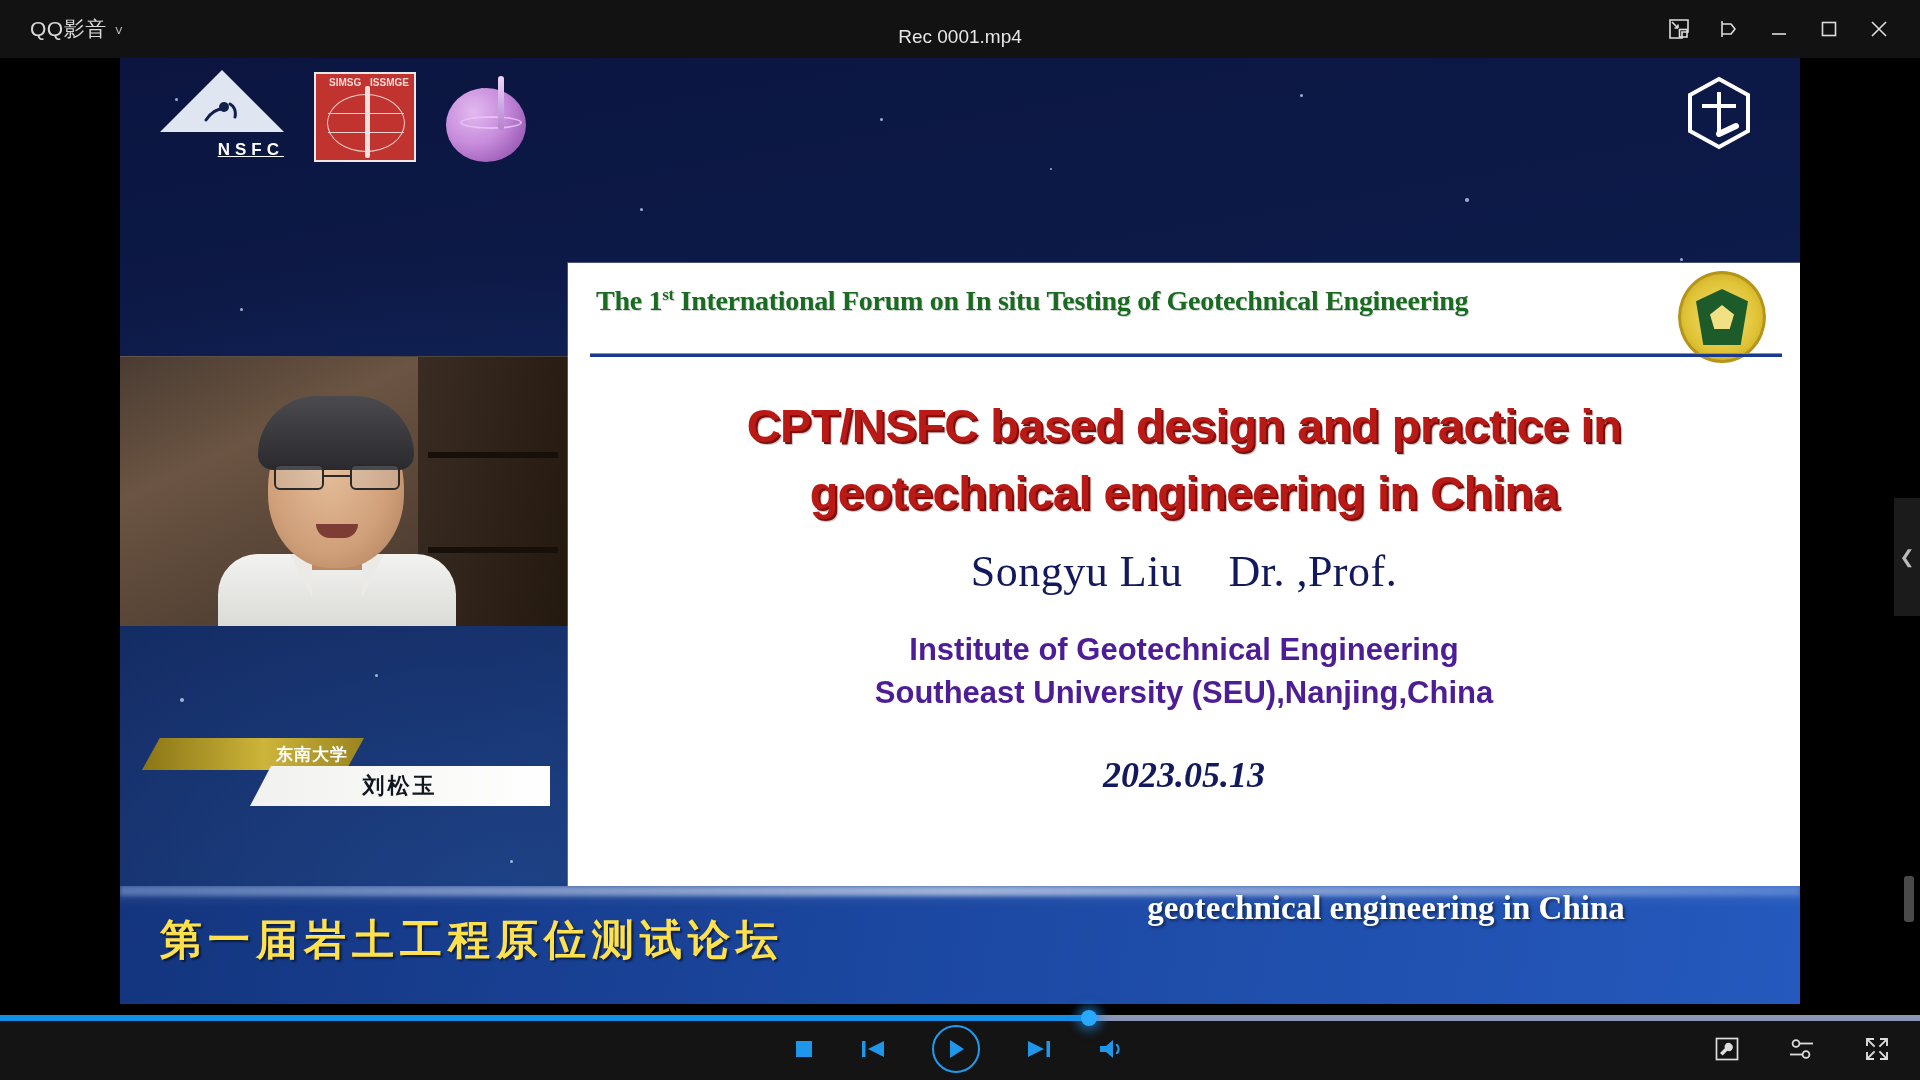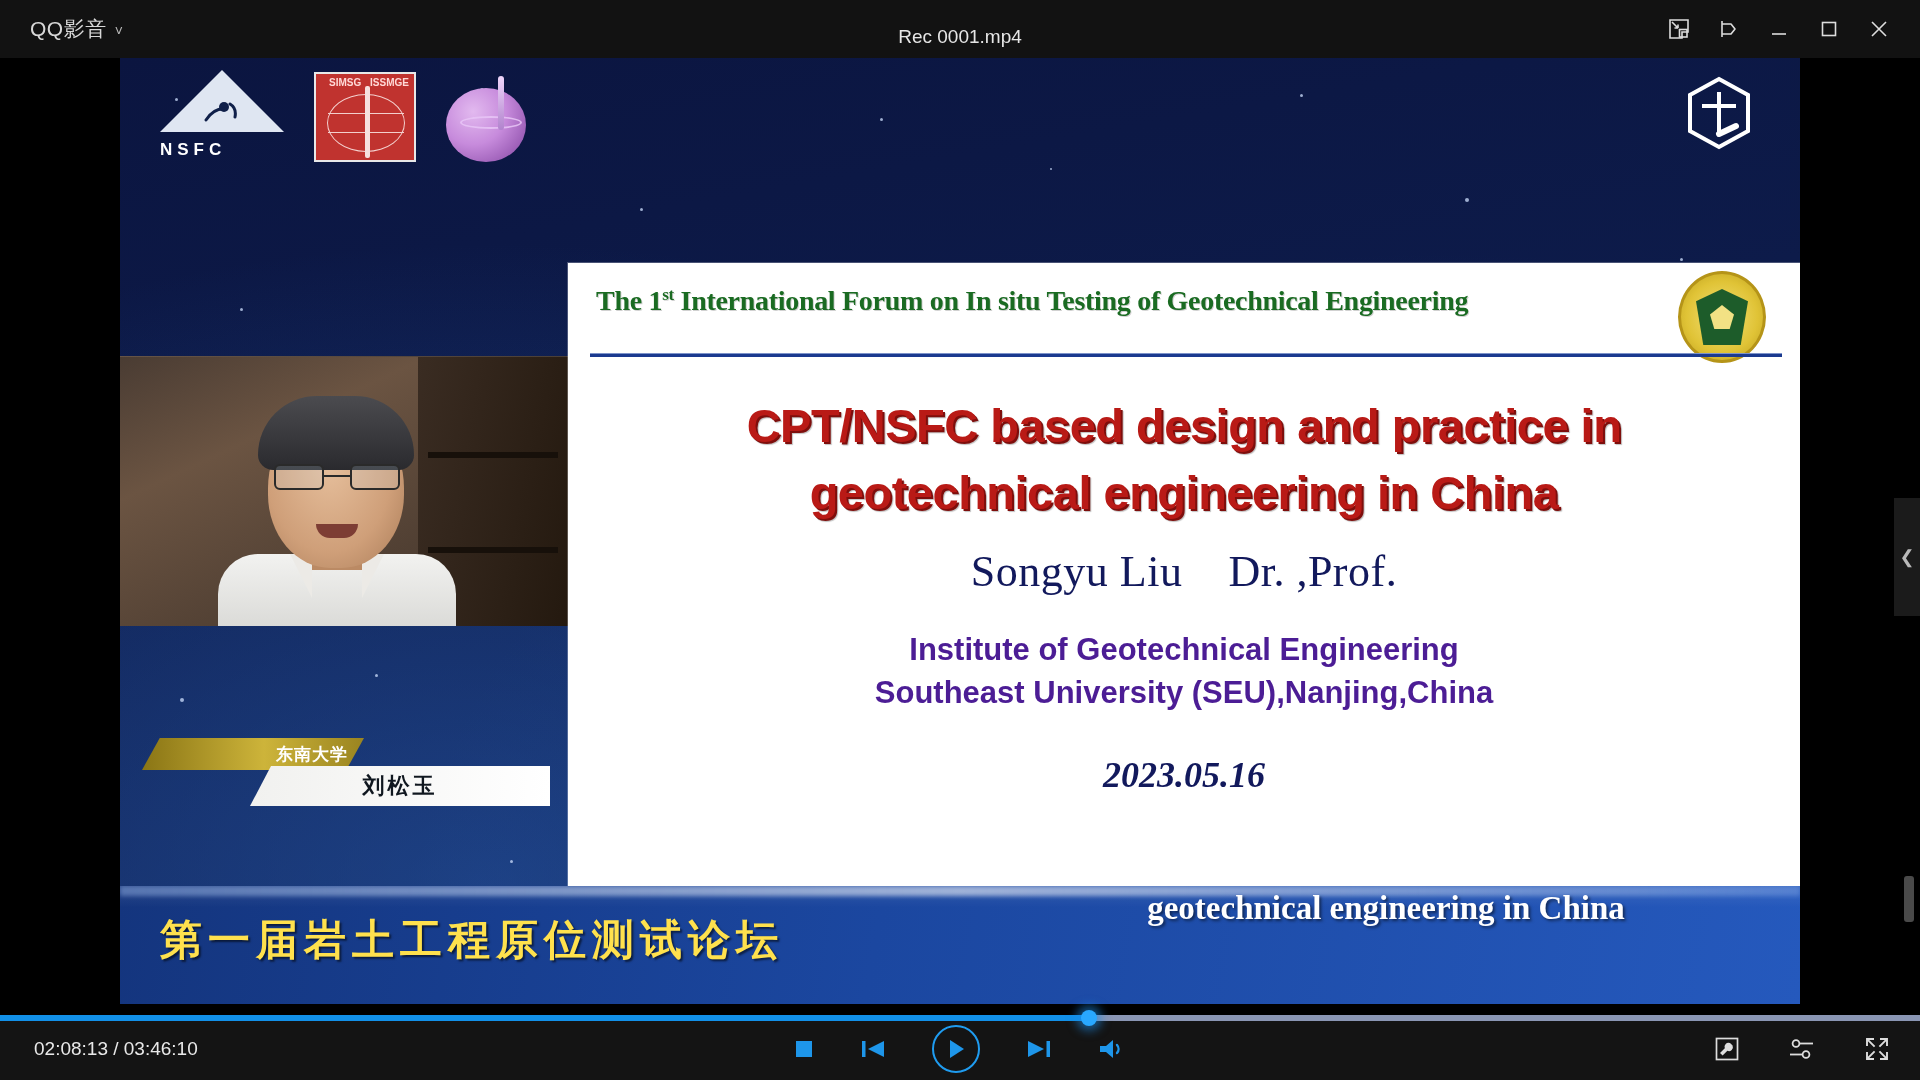--- a/index.html
+++ b/index.html
@@ -58,22 +58,22 @@
   .logo-nsfc { width: 124px; height: 92px; position: relative; }
   .logo-nsfc .tri {
     position: absolute; left: 0; top: 0; width: 0; height: 0;
     border-left: 62px solid transparent; border-right: 62px solid transparent;
     border-bottom: 62px solid #dfe6f2;
   }
   .logo-nsfc .fig {
     position: absolute; left: 44px; top: 30px; width: 34px; height: 26px;
   }
   .logo-nsfc .txt {
-    position: absolute; left: 0; right: 0; bottom: 2px; text-align: left;
-    color: #fff; font-size: 17px; font-weight: 700; letter-spacing: 5px;
+    position: absolute; left: 0; right: 0; bottom: 2px; text-align: right;
+    color: #fff; font-size: 17px; font-weight: 700; letter-spacing: 5px; text-decoration: underline;
   }
   .logo-issmge {
     width: 102px; height: 90px; background: #c0332f; border: 2px solid #e8e8e8;
     position: relative; overflow: hidden;
   }
   .logo-issmge .lbl {
     position: absolute; top: 3px; left: 8px; right: 0; display: flex;
     justify-content: space-between; padding: 0 5px;
     color: #ffd9d7; font-size: 10px; font-weight: 700;
   }
@@ -452,21 +452,21 @@
             <div>CPT/NSFC based design and practice in</div>
             <div>geotechnical engineering in China</div>
           </div>
           <div class="sl-author">
             <span>Songyu Liu</span><span class="gap"></span><span>Dr. ,Prof.</span>
           </div>
           <div class="sl-affil">
             <div>Institute of Geotechnical Engineering</div>
             <div>Southeast University (SEU),Nanjing,China</div>
           </div>
-          <div class="sl-date">2023.05.16</div>
+          <div class="sl-date">2023.05.13</div>
         </div>
       </div>
 
       <svg class="cursor" width="18" height="26" viewBox="0 0 18 26" style="overflow:visible">
         <path d="M0 0 L0 19 L5 14.5 L8.2 22 L11.2 20.7 L8 13.6 L14.4 13.2 Z" fill="#fff" stroke="#1a1a1a" stroke-width="1.1"></path>
       </svg>
 
       <div class="banner">
         <div class="bn-cn">第一届岩土工程原位测试论坛</div>
         <div class="bn-en">
@@ -480,21 +480,20 @@
       </div>
     <div class="side-handle"></div>
   </div>
 
   <div class="controls">
     <div class="progress">
       <div class="pg-fill" style="width: 56.7%;"></div>
       <div class="pg-knob" style="left: 56.7%;"></div>
     </div>
 
-    <div class="time">02:08:13 / 03:46:10</div>
 
     <div class="center-ctl">
       <div class="cbtn">
         <svg width="20" height="20" viewBox="0 0 20 20">
             <rect x="2" y="2" width="16" height="16" fill="#1e96ea"></rect>
           </svg>
       </div>
       <div class="cbtn">
         <svg width="26" height="22" viewBox="0 0 26 22">
             <rect x="2" y="3" width="3.5" height="16" fill="#1e96ea"></rect>

